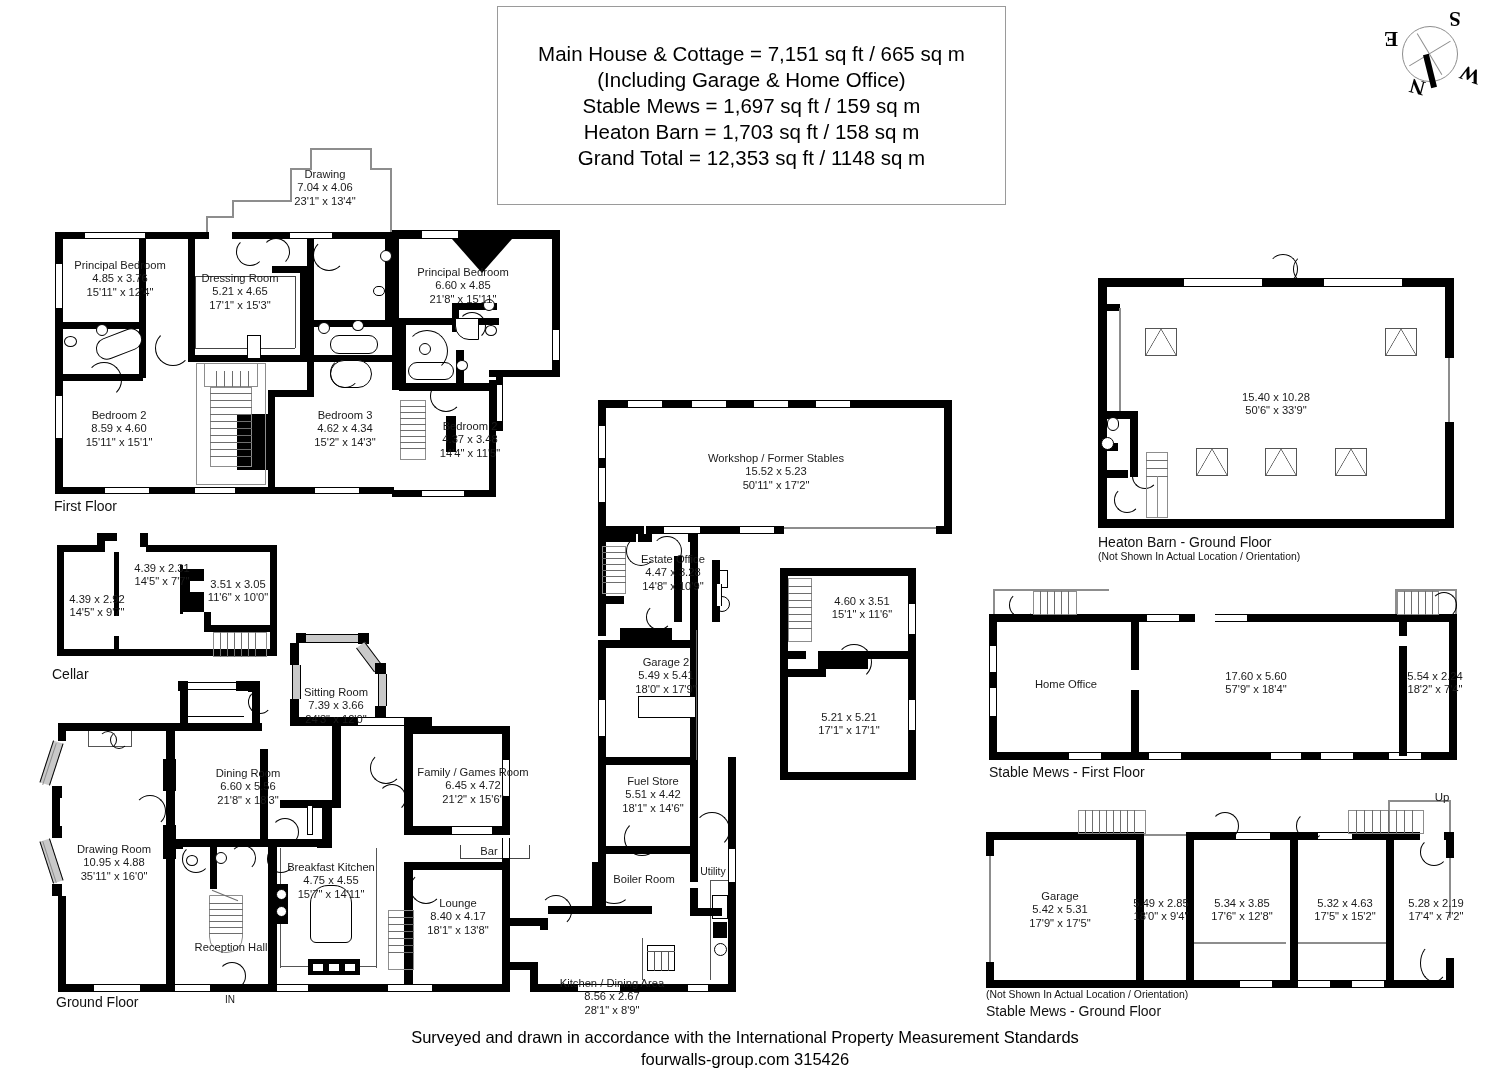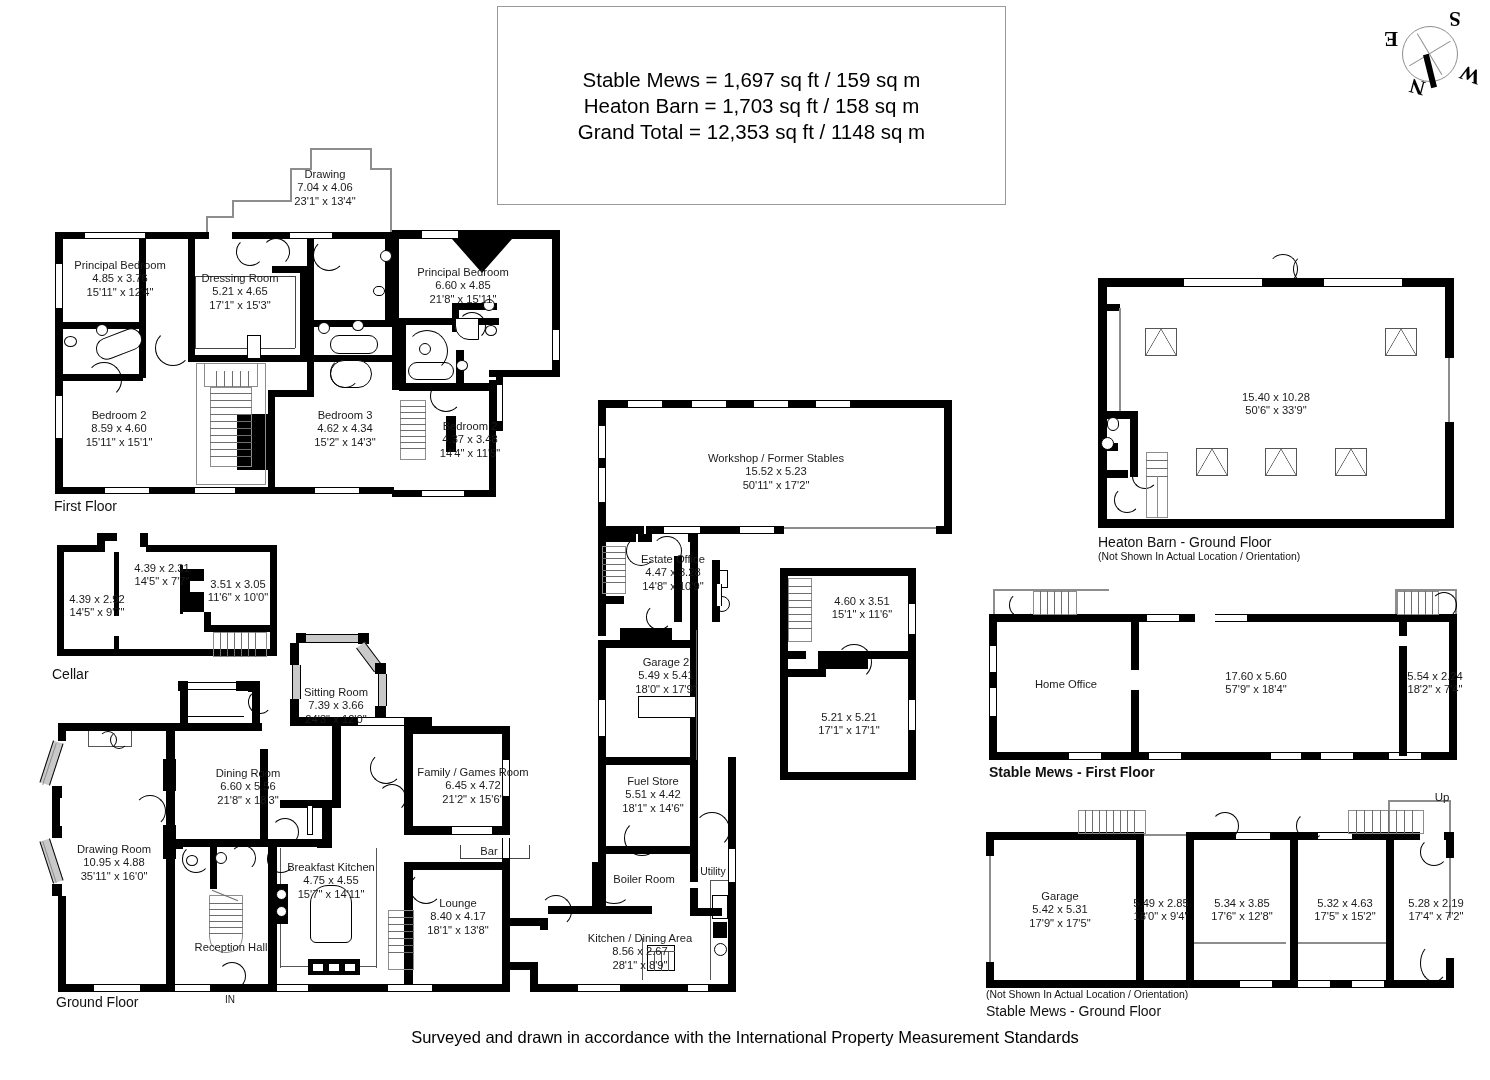--- a/index.html
+++ b/index.html
@@ -76,20 +76,22 @@
        linear-gradient(to bottom left ,transparent calc(50% - 0.7px),#555 50%,transparent calc(50% + 0.7px)) no-repeat;
      background-size:50% 100%,50% 100%;
      background-position:left top,right top;}
 </style>
 </head>
 <body>
 
 <div id="stage">
 
   <div id="title-box">
+    <div>Main House &amp; Cottage = 7,151 sq ft / 665 sq m</div>
+    <div>(Including Garage &amp; Home Office)</div>
     <div>Stable Mews = 1,697 sq ft / 159 sq m</div>
     <div>Heaton Barn = 1,703 sq ft / 158 sq m</div>
     <div>Grand Total = 12,353 sq ft / 1148 sq m</div>
   </div>
 
   <div id="compass">
     <div class="ring"></div>
 
     <div class="spoke" style="left:28px;top:49px;width:48px;height:1.4px;transform:rotate(-31deg);"></div>
     <div class="spoke" style="left:51px;top:26px;width:1.4px;height:48px;transform:rotate(-31deg);"></div>
@@ -663,21 +665,21 @@
       <span>21'2" x 15'6"</span>
     </div>
     <div class="rlabel" style="left:489px;top:845px;">
       <b>Bar</b>
     </div>
     <div class="rlabel" style="left:458px;top:897px;">
       <b>Lounge</b><br>
       <span>8.40 x 4.17</span><br>
       <span>18'1" x 13'8"</span>
     </div>
-    <div class="rlabel" style="left:612px;top:932px;margin-left:28px;">
+    <div class="rlabel" style="left:612px;top:977px;">
       <b>Kitchen / Dining Area</b><br>
       <span>8.56 x 2.67</span><br>
       <span>28'1" x 8'9"</span>
     </div>
     <div class="rlabel" style="left:644px;top:873px;">
       <b>Boiler Room</b>
     </div>
     <div class="rlabel sm" style="left:713px;top:866px;">
       <b>Utility</b>
     </div>
@@ -841,21 +843,21 @@
     </div>
     <div class="rlabel" style="left:1253px;top:670px;">
       <span>17.60 x 5.60</span><br>
       <span>57'9" x 18'4"</span>
     </div>
     <div class="rlabel" style="left:1432px;top:670px;">
       <span>5.54 x 2.24</span><br>
       <span>18'2" x 7'4"</span>
     </div>
 
-    <div class="caption" style="left:986px;top:764px;font-weight:bold;">Stable Mews - First Floor</div>
+    <div class="caption" style="left:986px;top:764px;">Stable Mews - First Floor</div>
   </div>
 
   <div class="abs" style="left:0;top:0;width:1490px;height:1025px;">
 
     <div class="gray-line" style="left:1449px;top:800px;width:1.6px;height:36px;"></div>
     <div class="gray-line" style="left:1388px;top:800px;width:62px;height:1.6px;"></div>
     <div class="gray-line" style="left:1388px;top:800px;width:1.6px;height:36px;"></div>
 
     <div class="w" style="left:986px;top:832px;width:22px;height:8px;"></div>
     <div class="w" style="left:1008px;top:832px;width:128px;height:8px;"></div>
@@ -945,15 +947,16 @@
       <span>5.28 x 2.19</span><br>
       <span>17'4" x 7'2"</span>
     </div>
 
     <div class="subcaption" style="left:986px;top:989px;">(Not Shown In Actual Location / Orientation)</div>
     <div class="caption" style="left:986px;top:1003px;">Stable Mews - Ground Floor</div>
   </div>
 
   <div id="footer">
     <div>Surveyed and drawn in accordance with the International Property Measurement Standards</div>
+    <div>fourwalls-group.com 315426</div>
   </div>
 
 </div>
 
 </body></html>

